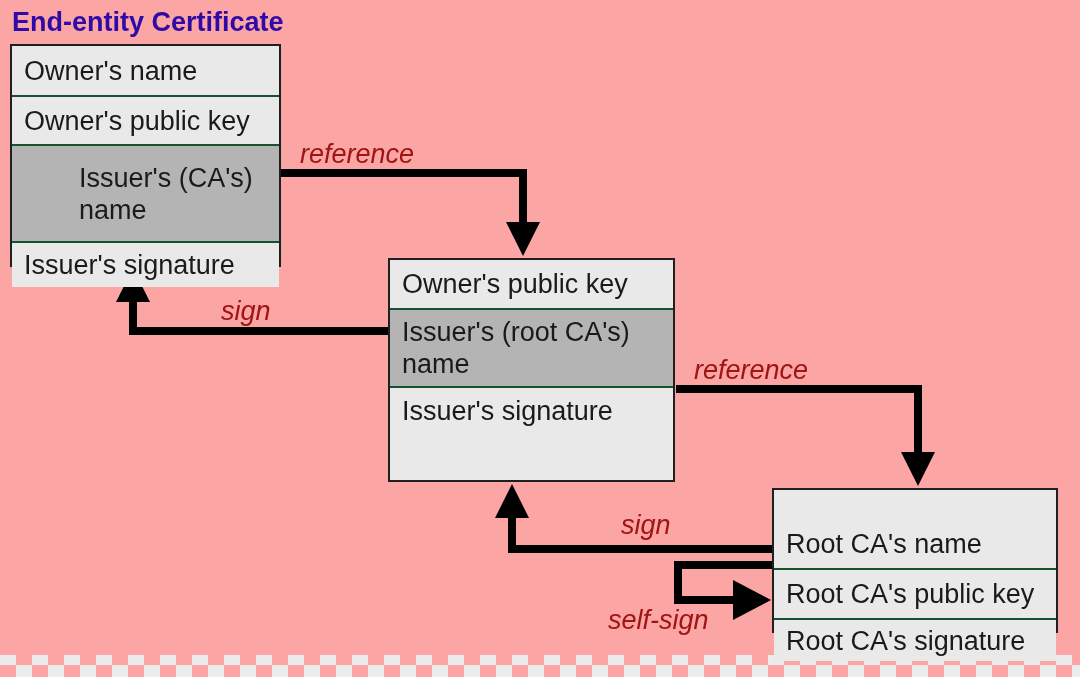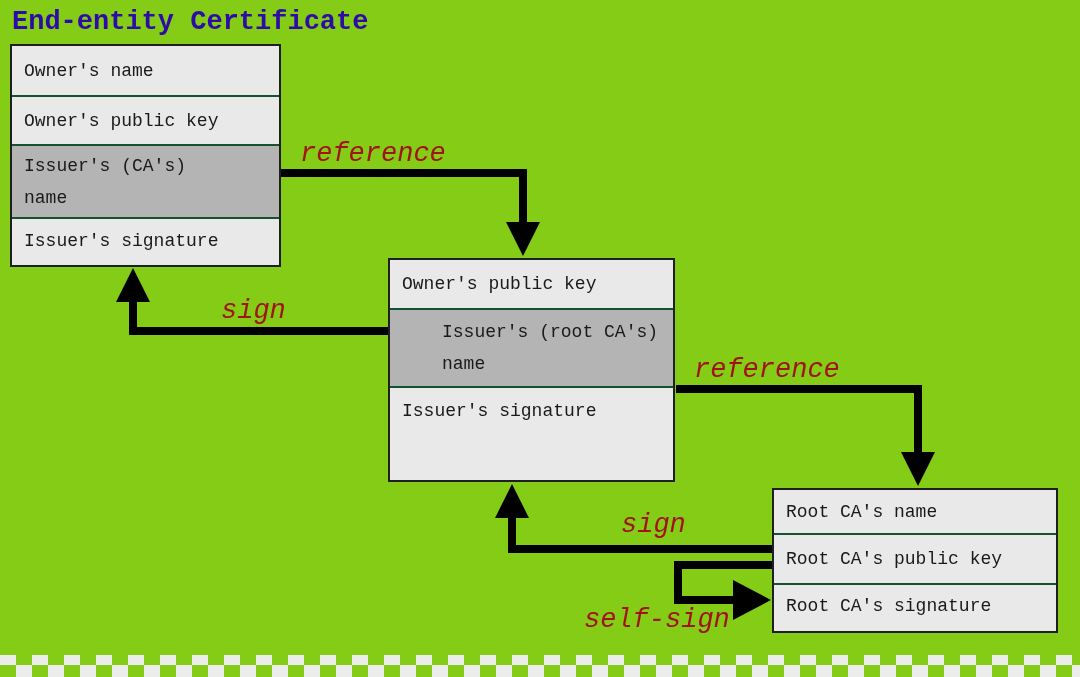--- a/index.html
+++ b/index.html
@@ -1,76 +1,76 @@
 <!DOCTYPE html>
 <html><head>
 <meta charset="utf-8">
 <style>
   html,body{margin:0;padding:0;background:#fff;}
   .canvas{
-    position:relative;width:1080px;height:677px;background:#84cc16;
-    overflow:hidden;font-family:Liberation Mono, monospace;color:#1a1a1a;
+    position:relative;width:1080px;height:677px;background:#fca5a5;
+    overflow:hidden;font-family:Liberation Sans, sans-serif;color:#1a1a1a;
   }
   
   .checker{
     position:absolute;left:0;right:0;bottom:0;height:22px;z-index:0;
     background-image:
       linear-gradient(45deg,#ececec 25%,transparent 25%,transparent 75%,#ececec 75%),
       linear-gradient(45deg,#ececec 25%,transparent 25%,transparent 75%,#ececec 75%);
     background-size:32px 32px;
     background-position:0 10px,16px 26px;
   }
   .cert-title{
     position:absolute;font-size:27px;font-weight:bold;color:#2e0ba6;
     white-space:nowrap;z-index:3;
   }
   .cert-box{
     position:absolute;border:2px solid #1f1f1f;box-sizing:border-box;
     background:#e9e9e9;z-index:2;
   }
   .row{
     box-sizing:border-box;display:flex;align-items:center;
-    padding-left:12px;font-size:18px;line-height:32px;background:#e9e9e9;
+    padding-left:12px;font-size:27px;line-height:32px;background:#e9e9e9;
   }
   .row + .row{border-top:2px solid #14532d;}
   .row.shaded{background:#b4b4b4;}
   .wrapcap{display:block;}
   
   .seg{position:absolute;background:#000;z-index:1;}
   .head{position:absolute;width:0;height:0;z-index:1;}
   .head.down{border-left:17px solid transparent;border-right:17px solid transparent;border-top:34px solid #000;}
   .head.up{border-left:17px solid transparent;border-right:17px solid transparent;border-bottom:34px solid #000;}
   .head.right{border-top:20px solid transparent;border-bottom:20px solid transparent;border-left:38px solid #000;}
   .arrow-label{
     position:absolute;font-size:27px;font-style:italic;color:#a11414;
     text-align:left;white-space:nowrap;z-index:3;
   }
 
   
   .t-ee{left:12px;top:7px;}
   .b-ee{left:10px;top:44px;width:271px;height:223px;}
   .b-ee .r1{height:49px;}
   .b-ee .r2{height:49px;}
-  .b-ee .r3{height:73px;}
+  .b-ee .r3{height:97px;justify-content:flex-end;}
   .b-ee .r4{height:46px;}
   .b-ee .r3 .wrapcap{width:200px;}
 
   
   .t-int{left:575px;top:221px;}
   .b-int{left:388px;top:258px;width:287px;height:224px;}
   .b-int .r1{height:47px;}
   .b-int .r2{height:48px;}
   .b-int .r3{height:78px;}
   .b-int .r4{height:47px;}
-  .b-int .r3 .wrapcap{width:240px;margin-left:40px;}
+  .b-int .r3 .wrapcap{width:240px;}
 
   
   .t-root{left:813px;top:644px;}
   .b-root{left:772px;top:488px;width:286px;height:145px;}
-  .b-root .r1{height:43px;}
+  .b-root .r1{height:49px;margin-top:29px;}
   .b-root .r2{height:50px;}
   .b-root .r3{height:43px;}
 
   
   .a1-h{left:281px;top:169px;width:246px;height:8px;}
   .a1-v{left:519px;top:169px;width:8px;height:54px;}
   .a1-head{left:506px;top:222px;}
   .a1-label{left:300px;top:139px;width:170px;}
 
   
@@ -89,21 +89,21 @@
   .a4-h{left:512px;top:545px;width:260px;height:8px;}
   .a4-v{left:508px;top:514px;width:8px;height:39px;}
   .a4-head{left:495px;top:484px;}
   .a4-label{left:621px;top:510px;width:100px;}
 
   
   .a5-h1{left:678px;top:561px;width:94px;height:8px;}
   .a5-v{left:674px;top:561px;width:8px;height:43px;}
   .a5-h2{left:678px;top:596px;width:58px;height:8px;}
   .a5-head{left:733px;top:580px;}
-  .a5-label{left:584px;top:605px;width:160px;}
+  .a5-label{left:608px;top:605px;width:160px;}
 </style>
 </head>
 <body>
 
 <div class="canvas">
 
   <div class="checker"></div>
 
   <div class="cert-title t-ee">End-entity Certificate</div>
   <div class="cert-box b-ee">

